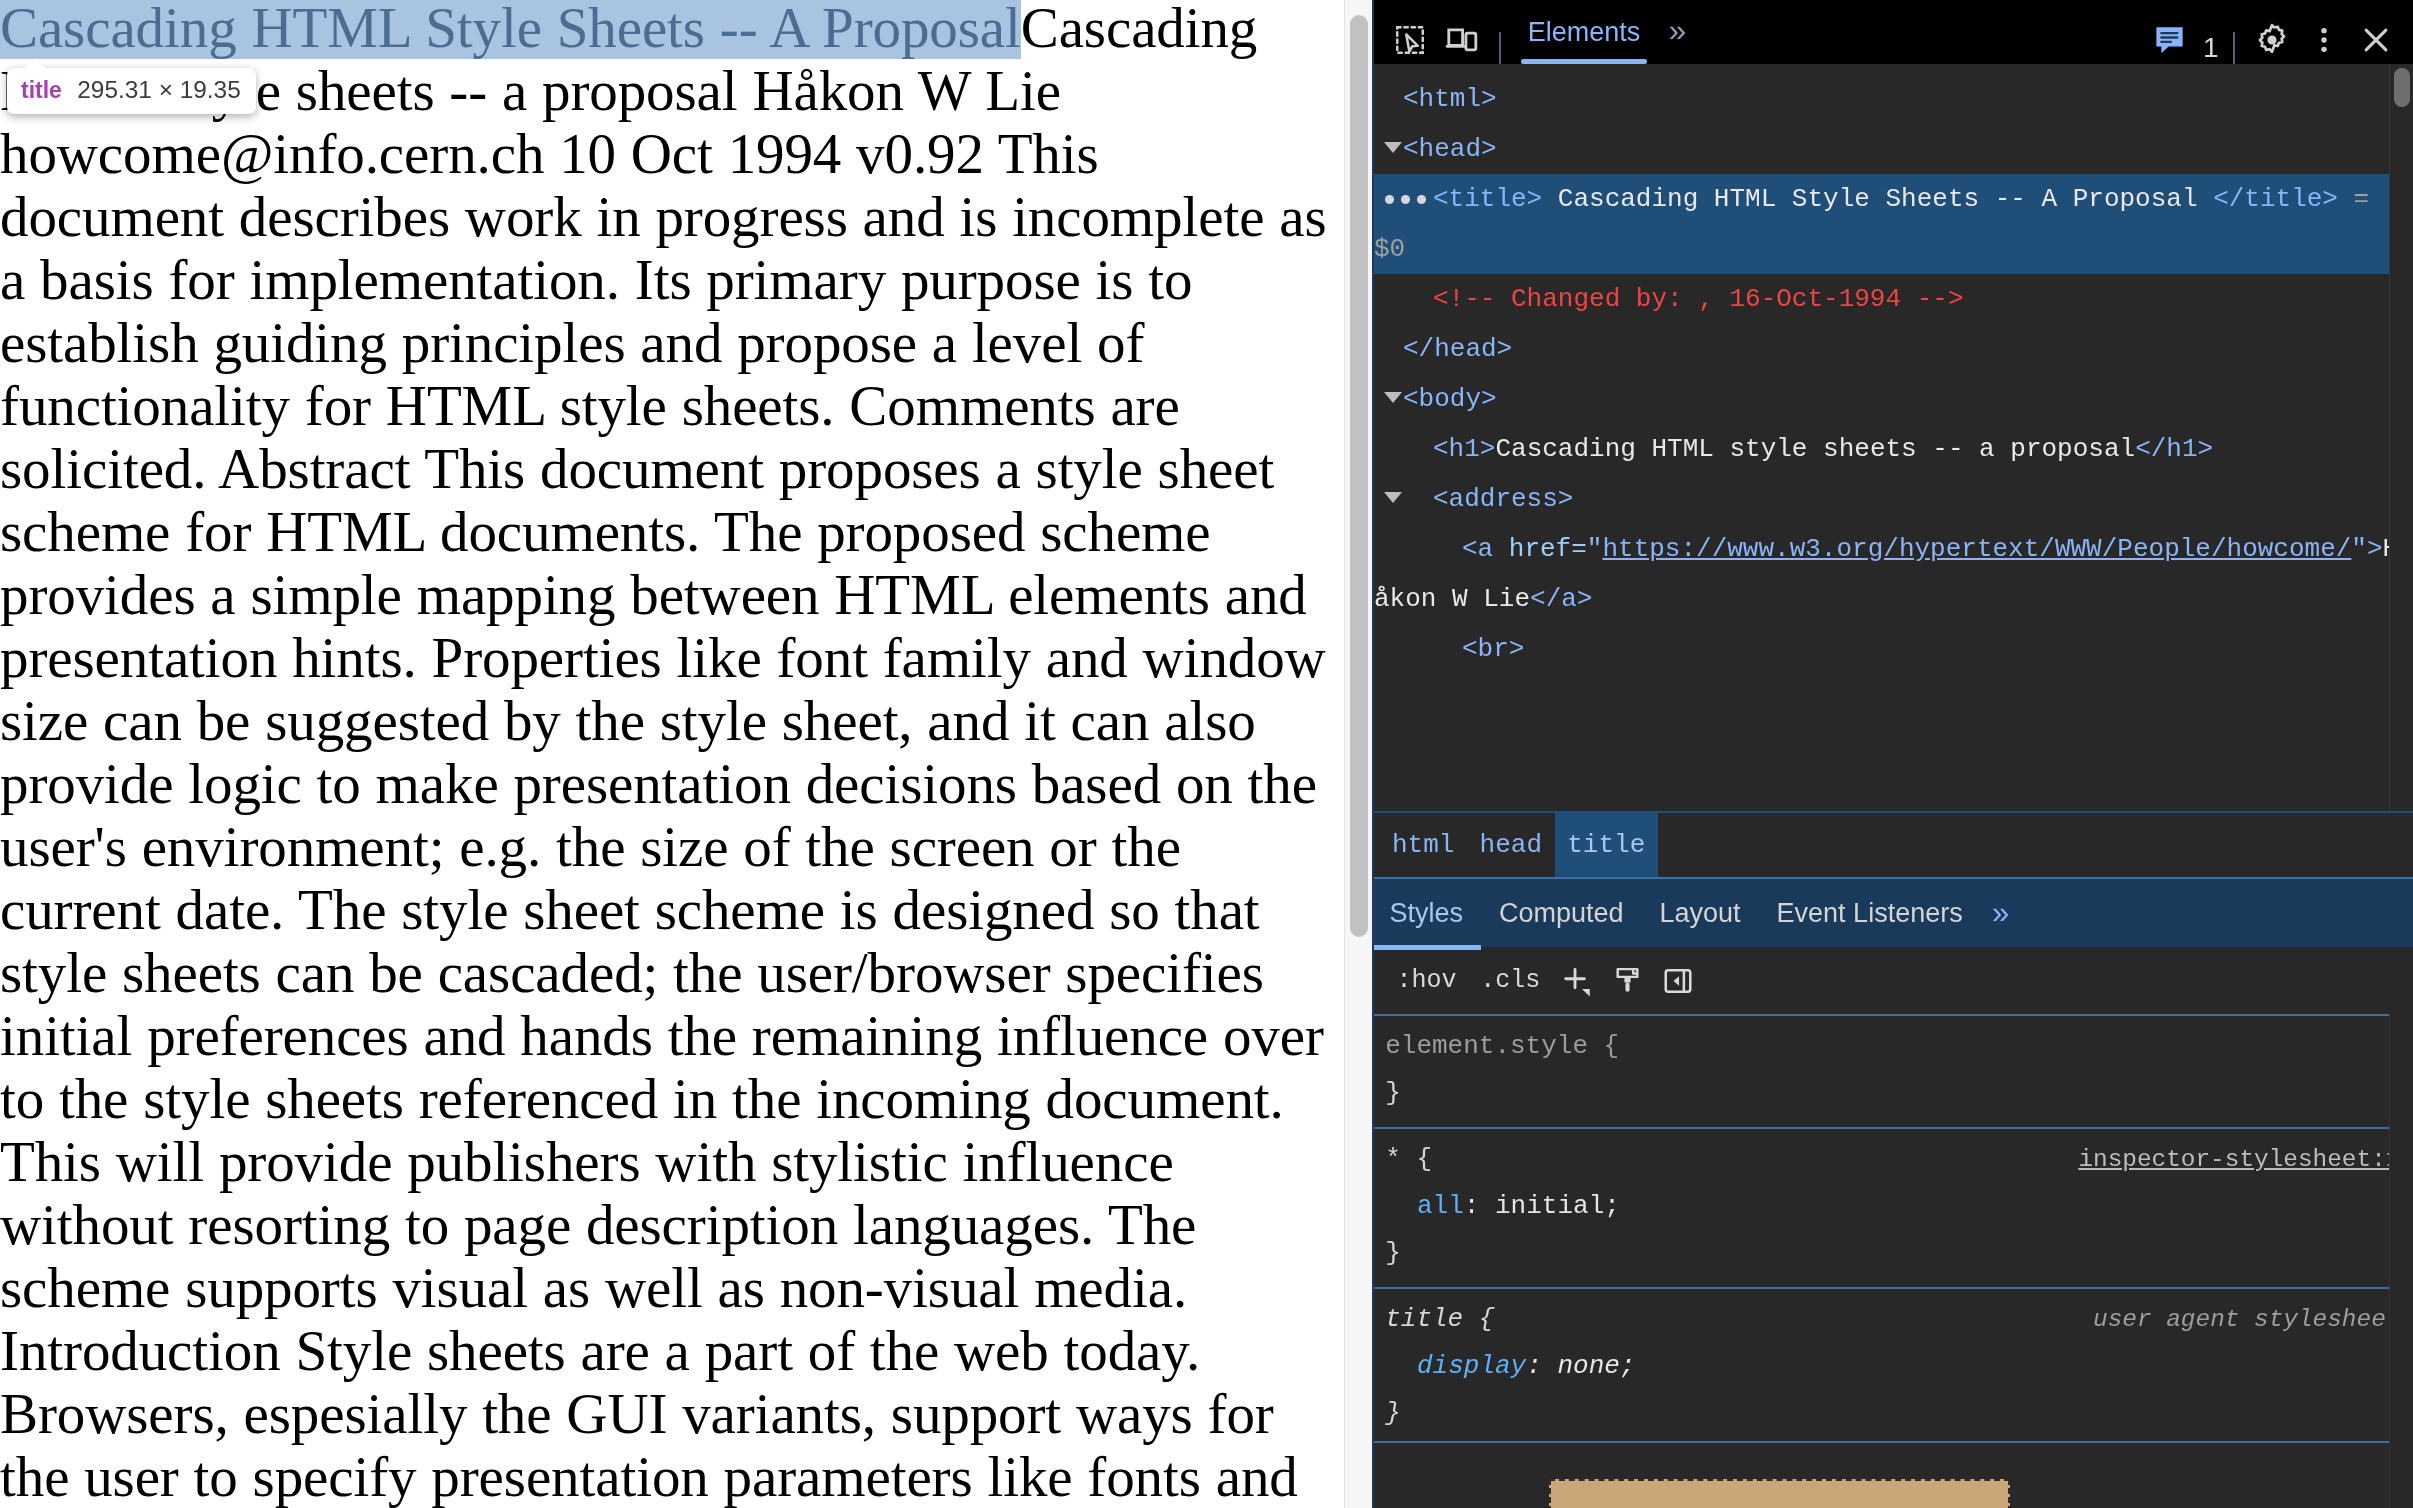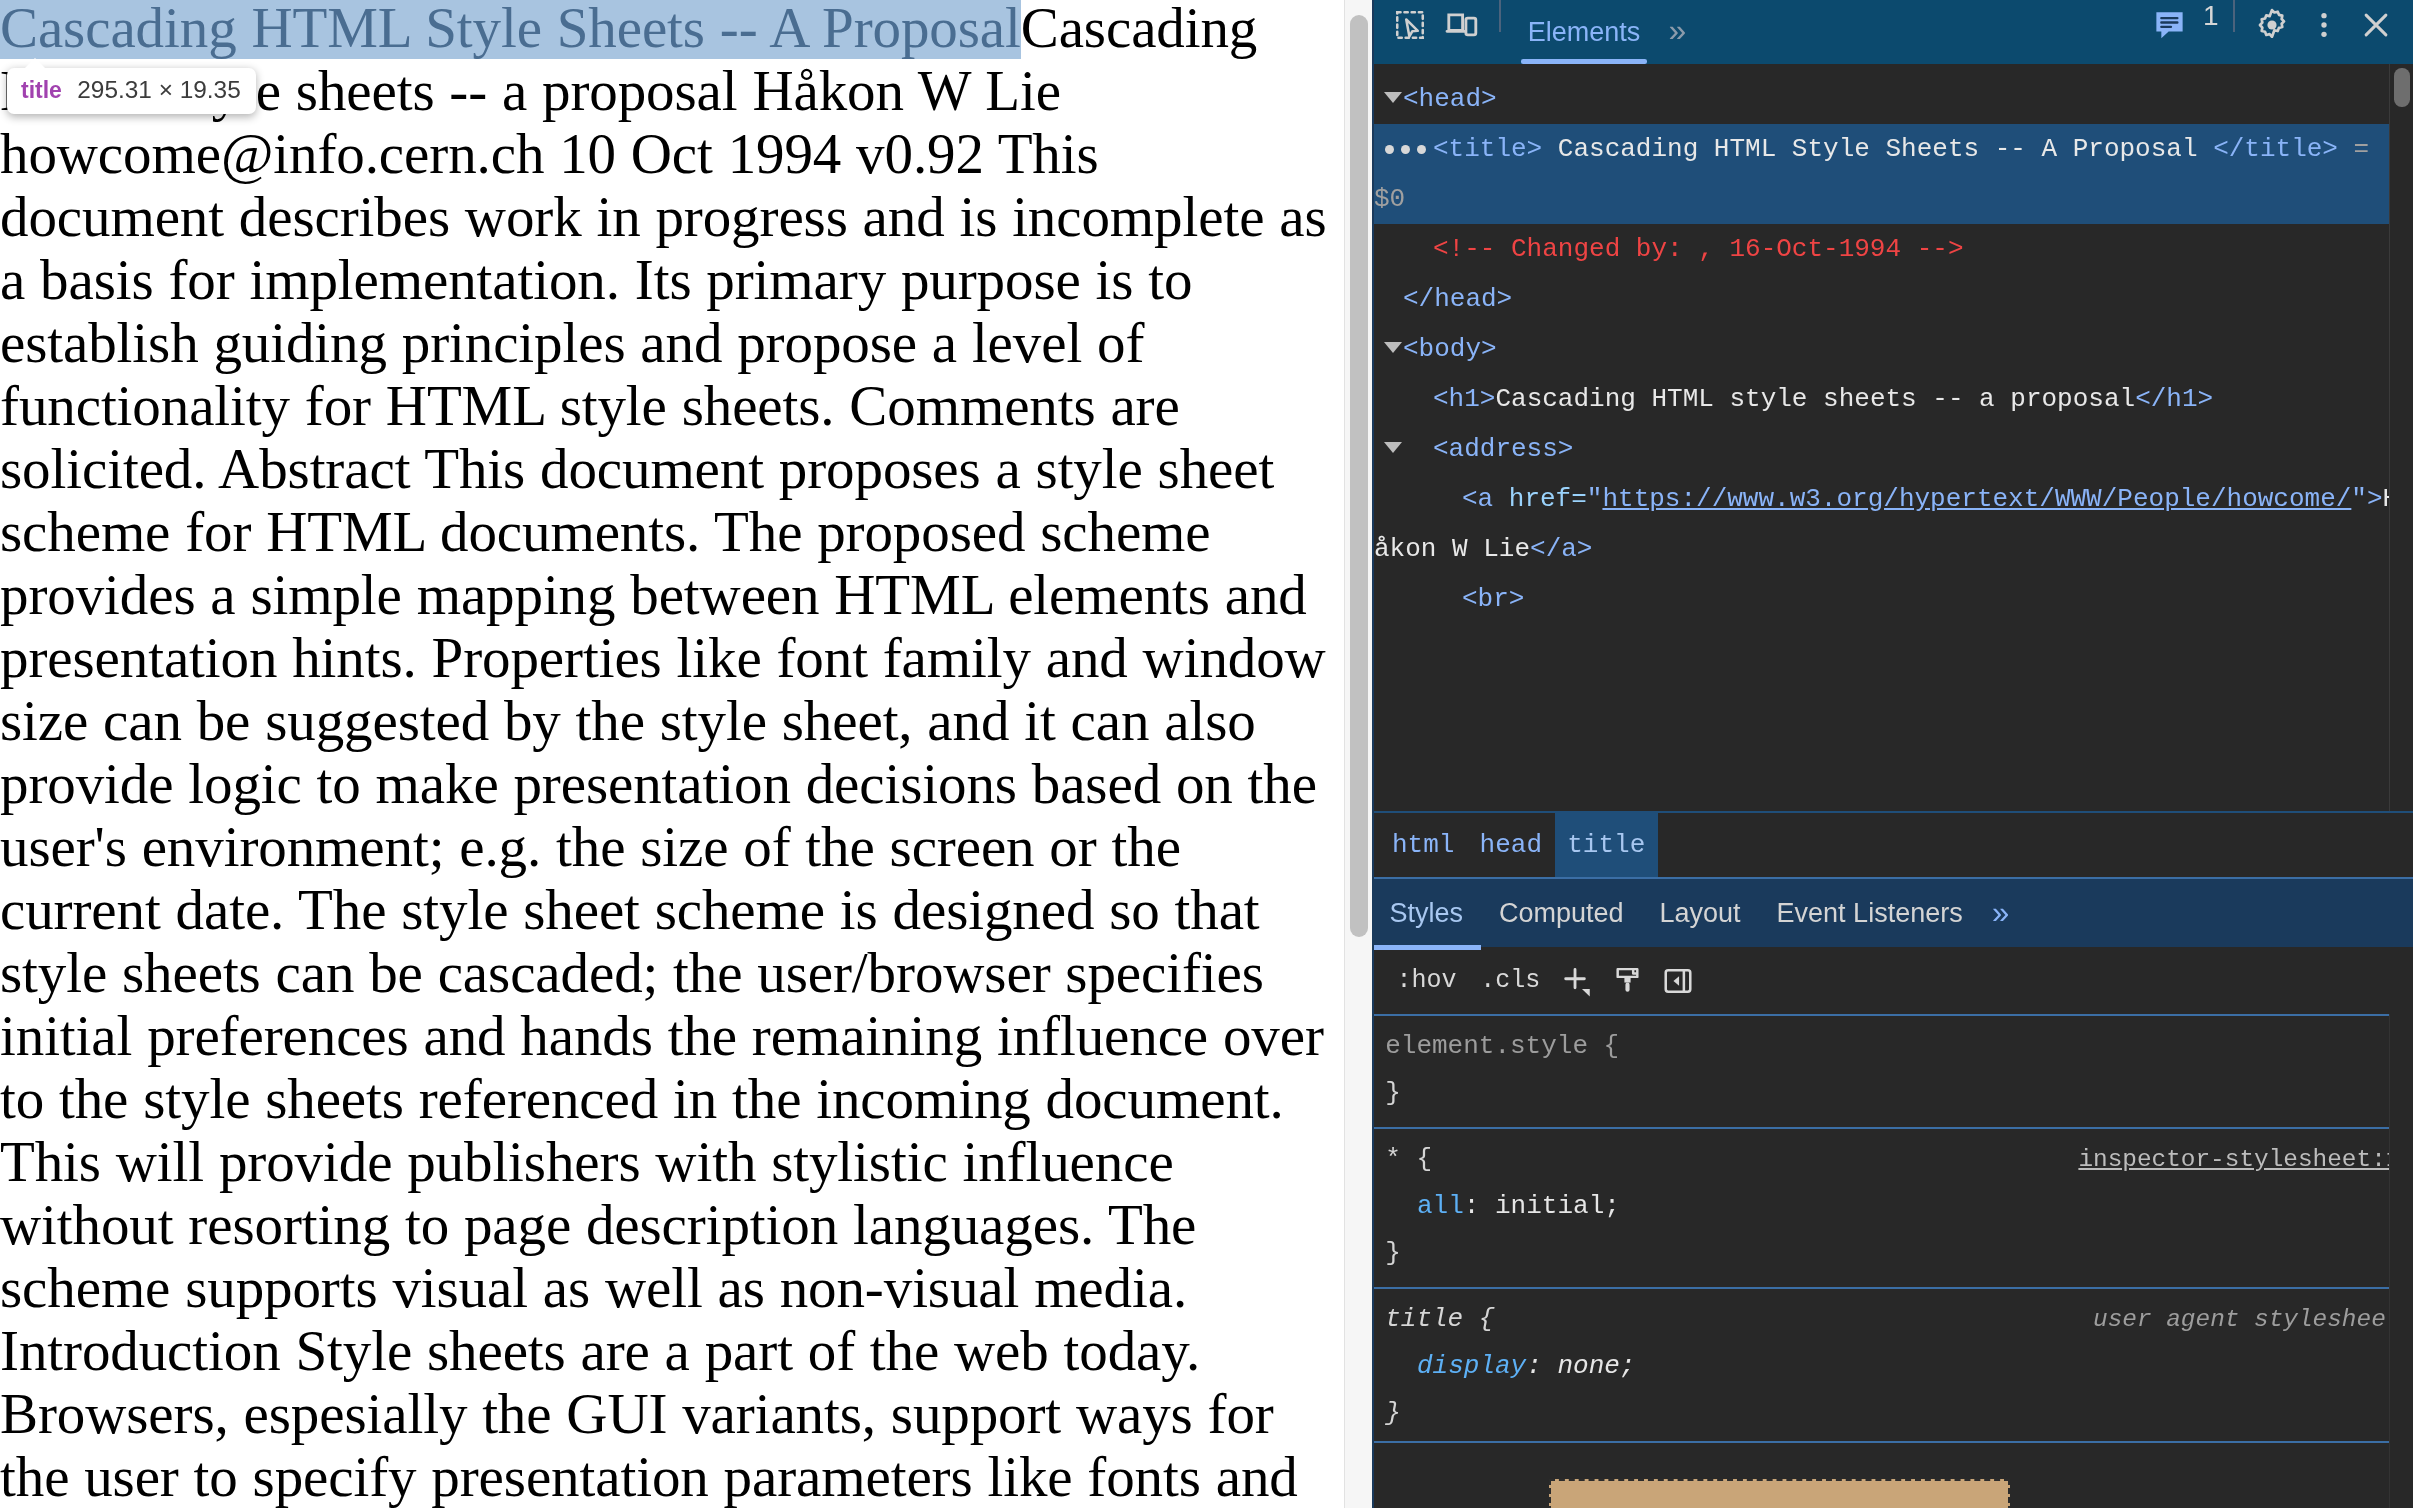--- a/index.html
+++ b/index.html
@@ -91,22 +91,22 @@
     flex: none;
     display: flex; flex-direction: column;
     font-family: "Liberation Mono", monospace;
     border-left: 2.1px solid #1a3a5c;
   }
 
   
   .dt-toolbar {
     position: relative;
     height: 64px;
-    background: #0c4a6e;
-    display: flex; align-items: flex-start;
+    background: #000000;
+    display: flex; align-items: flex-end;
     flex: none;
     padding: 0 11.2px 0 9.8px;
   }
   .tb-icon {
     width: 52px; height: 49px;
     display: flex; align-items: center; justify-content: center;
     flex: none;
   }
   .tb-sep {
     width: 2.1px; height: 32px;
@@ -420,20 +420,21 @@
 
       <div class="tb-icon">
         <svg width="36" height="36" viewBox="0 0 24 24">
           <path d="M5.4 5.4 L18.6 18.6 M18.6 5.4 L5.4 18.6" stroke="#d0d0d0" stroke-width="2" stroke-linecap="round"></path>
         </svg>
       </div>
     </div>
 
     <div class="dom-tree">
       <div id="dom-rows">
+          <div class="dom-row"><span class="ind1"></span><span class="tagname">&lt;html&gt;</span></div>
           <div class="dom-row"><span class="twisty"></span><span class="ind1"></span><span class="tagname">&lt;head&gt;</span></div>
           <div class="dom-row sel"><span class="row-dots"><i></i><i></i><i></i></span><span class="ind2"></span><span class="tagname">&lt;title&gt;</span><span class="txt"> Cascading HTML Style Sheets -- A Proposal </span><span class="tagname">&lt;/title&gt;</span><span class="eq"> = </span><span class="dollar">$0</span></div>
           <div class="dom-row"><span class="ind2"></span><span class="comment">&lt;!-- Changed by: , 16-Oct-1994 --&gt;</span></div>
           <div class="dom-row"><span class="ind1"></span><span class="tagname">&lt;/head&gt;</span></div>
           <div class="dom-row"><span class="twisty"></span><span class="ind1"></span><span class="tagname">&lt;body&gt;</span></div>
           <div class="dom-row"><span class="ind2"></span><span class="tagname">&lt;h1&gt;</span><span class="txt">Cascading HTML style sheets -- a proposal</span><span class="tagname">&lt;/h1&gt;</span></div>
           <div class="dom-row"><span class="twisty"></span><span class="ind2"></span><span class="tagname">&lt;address&gt;</span></div>
           <div class="dom-row"><span class="ind3"></span><span class="tagname">&lt;a </span><span class="attrname">href=</span><span class="tagname">"</span><span class="attrval">https://www.w3.org/hypertext/WWW/People/howcome/</span><span class="tagname">"&gt;</span><span class="txt">Håkon W Lie</span><span class="tagname">&lt;/a&gt;</span></div>
           <div class="dom-row"><span class="ind3"></span><span class="tagname">&lt;br&gt;</span></div>
         </div>

